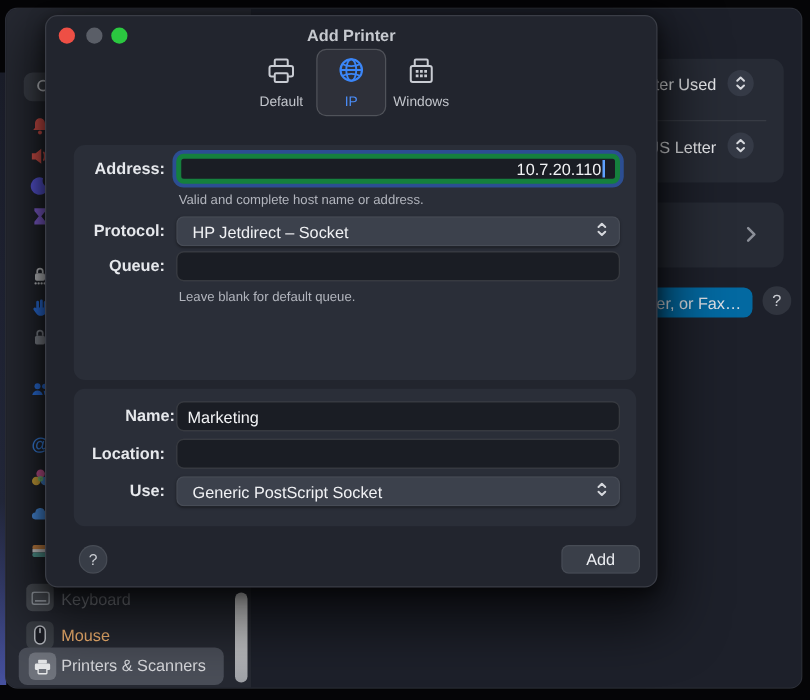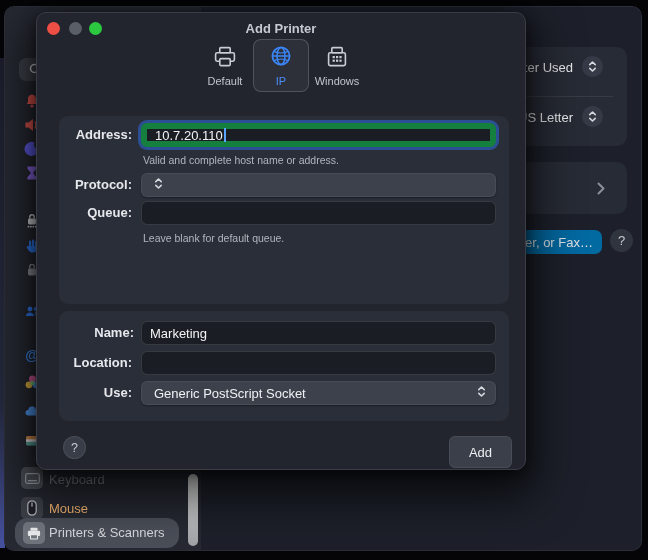--- a/index.html
+++ b/index.html
@@ -18,21 +18,21 @@
     box-sizing:border-box;overflow:hidden;
   }
   .sidebar{left:0;top:0;width:196px;height:100%;background:#262932;}
   .search-pill{
     left:14px;top:51px;width:172px;height:23px;border-radius:7px;
     background:#3c4049;display:flex;align-items:center;padding-left:7px;box-sizing:border-box;
   }
   .side-icon{width:18px;height:18px;display:flex;align-items:center;justify-content:center;}
   .side-label{font-size:13px;color:#fdba74;line-height:30px;}
   .side-row-selected{
-    left:10px;top:511px;width:164px;height:30px;border-radius:12px;background:#4a4e58;
+    left:10px;top:511px;width:164px;height:30px;border-radius:7px;background:#4a4e58;
   }
   .tile{border-radius:5px;display:flex;align-items:center;justify-content:center;}
   .scrollbar{
     left:183px;top:467px;width:10px;height:72px;border-radius:5px;
     background:linear-gradient(#ececec,#9fa1a6);
   }
   
   .bg-card{background:#272b35;border-radius:10px;}
   .bg-row-text{font-size:13px;color:#e7e8eb;}
   .stepper{
@@ -73,40 +73,41 @@
   .card{background:#2a2e38;border-radius:9px;}
   .fld-label{
     font-size:13px;color:#e6e8ec;text-align:right;height:24px;line-height:24px;font-weight:bold;
   }
   .field{
     background:#1a1d24;border:1px solid rgba(255,255,255,0.13);border-radius:6px;
     box-sizing:border-box;color:#f2f3f5;font-size:13px;
     display:flex;align-items:center;padding:0 8px;
   }
   .field.focused{
-    border:6px solid #15803d;
+    border:4px solid #15803d;
     box-shadow:0 0 0 3px rgba(45,105,220,0.55);
+    justify-content:flex-end;
   }
   .caret{display:inline-block;width:2px;height:14px;background:#5ea2ff;margin-left:1px;}
   .helper{font-size:10.5px;color:#b2b5bd;}
   .popup{
     background:#3c414c;border-radius:6px;box-sizing:border-box;
     color:#f0f1f4;font-size:13px;display:flex;align-items:center;
     padding:0 9px 0 12px;justify-content:space-between;
     border:1px solid rgba(255,255,255,0.06);
     box-shadow:0 1px 2px rgba(0,0,0,0.35);
   }
   .dlg-help{
     left:26px;top:423px;width:21px;height:21px;border-radius:50%;
     background:#383d47;color:#c9ccd2;font-size:12.5px;
     display:flex;align-items:center;justify-content:center;
     border:1px solid rgba(255,255,255,0.08);
   }
   .add-btn{
-    left:412px;top:423px;width:63px;height:32px;border-radius:6px;background:#3a3f49;
+    left:412px;top:423px;width:63px;height:23px;border-radius:6px;background:#3a3f49;
     color:#eceef2;font-size:13px;display:flex;align-items:center;justify-content:center;
     border:1px solid rgba(255,255,255,0.07);box-sizing:border-box;
   }
 </style>
 </head>
 <body>
 
 <div class="abs left-sliver"></div>
 
 <div class="abs window">
@@ -315,34 +316,35 @@
   <div class="abs card" style="left:22px;top:103px;width:450px;height:188px">
     <div class="abs fld-label" style="left:0;top:7px;width:73px">Address:</div>
     <div class="abs field focused" style="left:82px;top:7px;width:355px;height:24px">
       <span>10.7.20.110</span>
         <span class="caret"></span>
     </div>
     <div class="abs helper" style="left:84px;top:38px">Valid and complete host name or address.</div>
 
     <div class="abs fld-label" style="left:0;top:57px;width:73px">Protocol:</div>
     <div class="abs popup" style="left:82px;top:57px;width:355px;height:24px">
+      <span>HP Jetdirect – Socket</span>
       <span><svg width="9" height="13" viewBox="0 0 9 13">
             <path d="M1.8 4.6 4.5 2l2.7 2.6M1.8 8.4 4.5 11l2.7-2.6" fill="none" stroke="#d6d8dd" stroke-width="1.6" stroke-linecap="round" stroke-linejoin="round"></path>
           </svg></span>
     </div>
 
     <div class="abs fld-label" style="left:0;top:85px;width:73px">Queue:</div>
     <div class="abs field" style="left:82px;top:85px;width:355px;height:24px">
       <span></span>
     </div>
     <div class="abs helper" style="left:84px;top:116px">Leave blank for default queue.</div>
   </div>
 
   <div class="abs card" style="left:22px;top:298px;width:450px;height:110px">
-    <div class="abs fld-label" style="left:2px;top:10px;width:73px">Name:</div>
+    <div class="abs fld-label" style="left:8px;top:10px;width:73px">Name:</div>
     <div class="abs field" style="left:82px;top:10px;width:355px;height:24px">
       <span>Marketing</span>
     </div>
 
     <div class="abs fld-label" style="left:0;top:40px;width:73px">Location:</div>
     <div class="abs field" style="left:82px;top:40px;width:355px;height:24px">
       <span></span>
     </div>
 
     <div class="abs fld-label" style="left:0;top:70px;width:73px">Use:</div>

